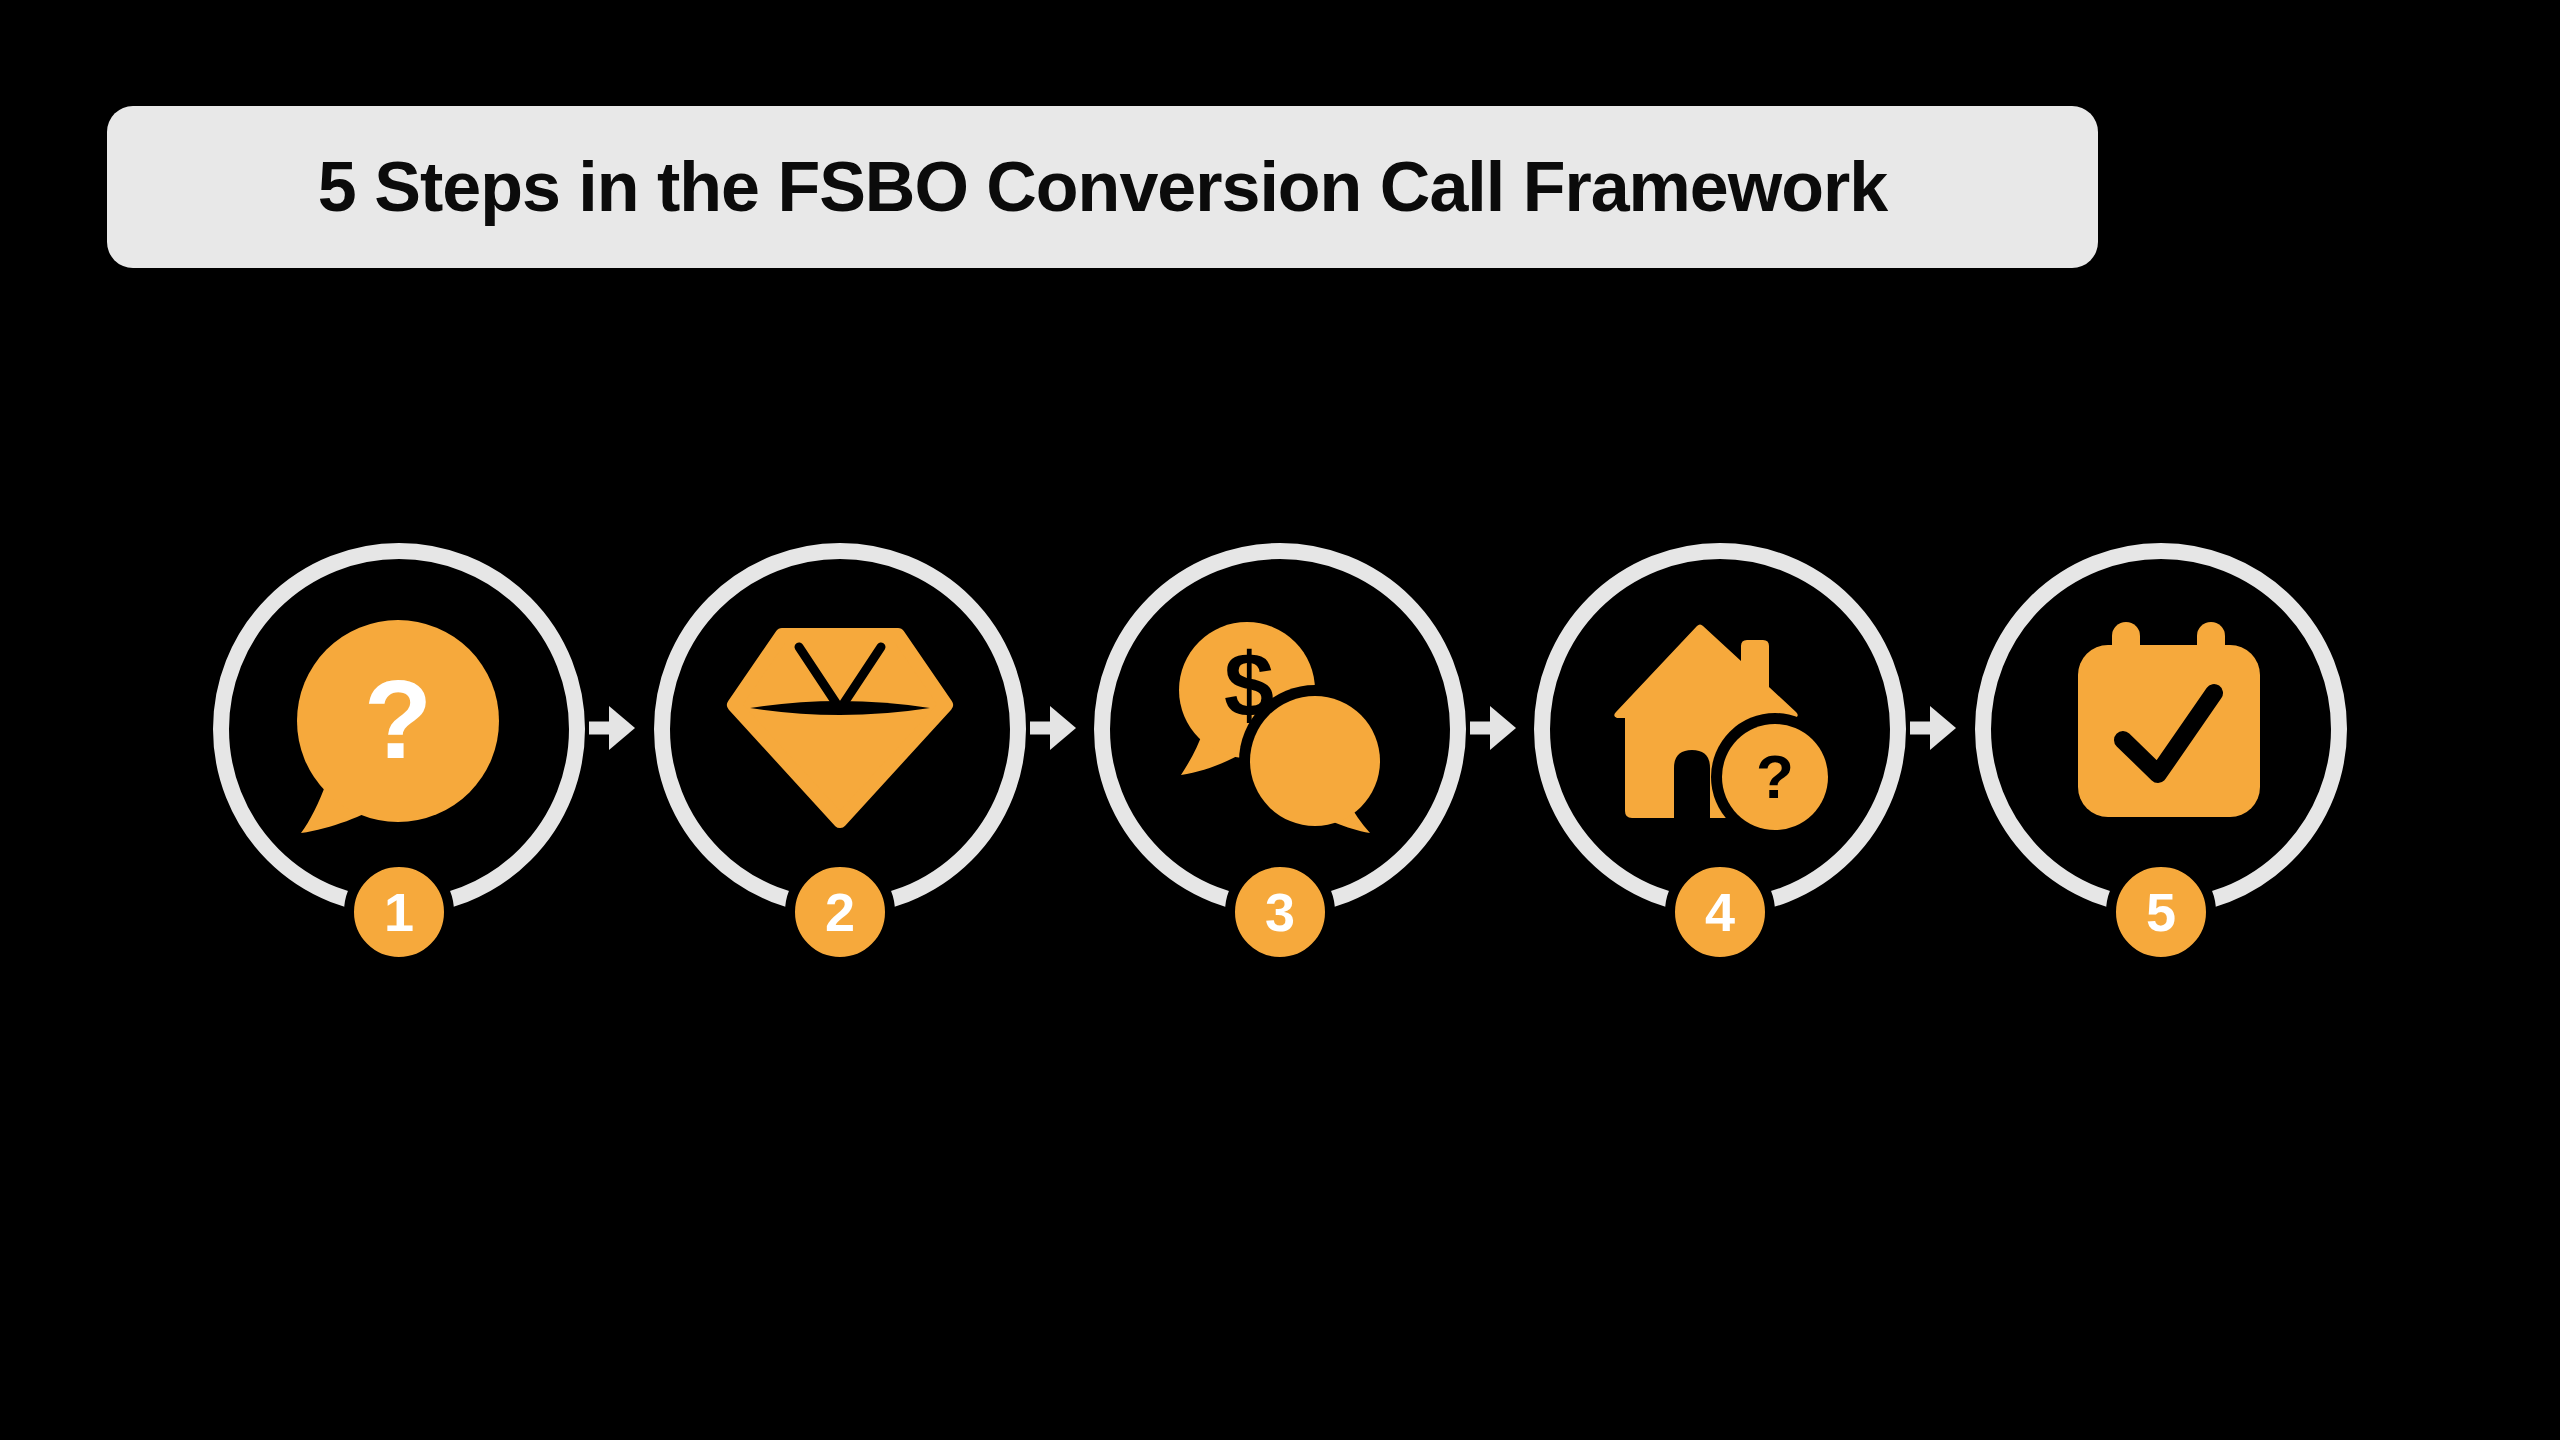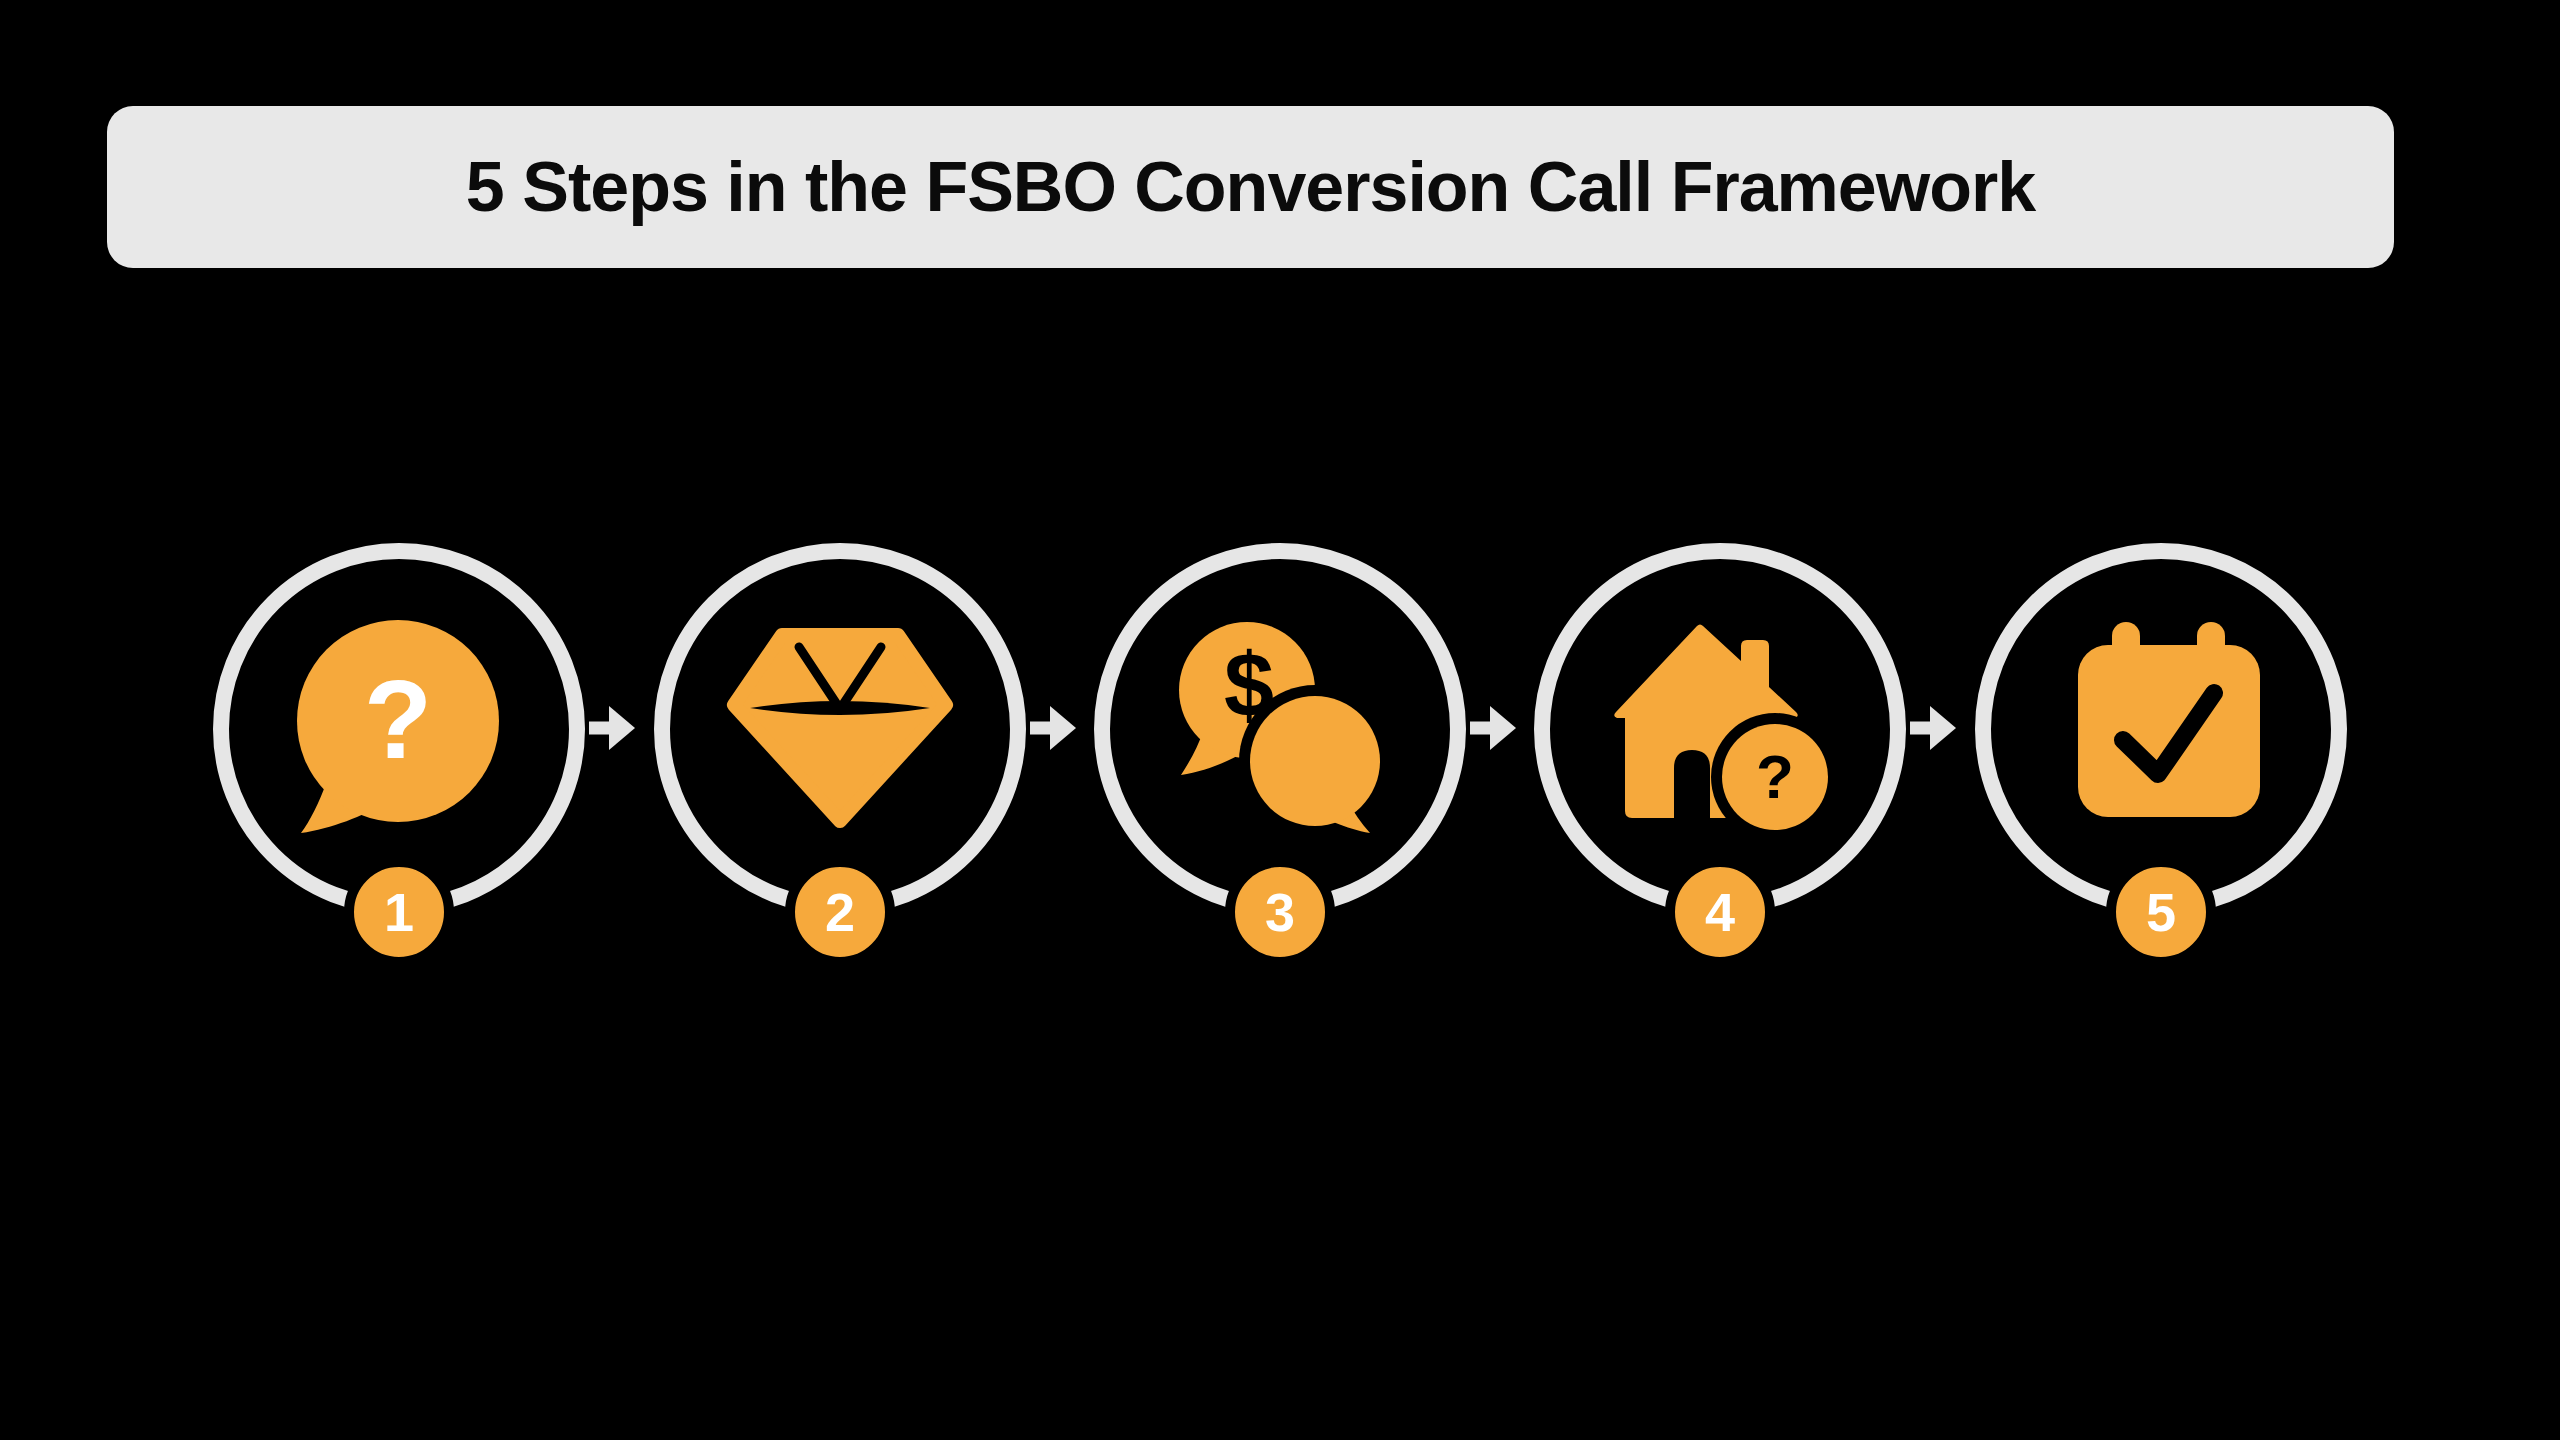--- a/index.html
+++ b/index.html
@@ -9,21 +9,21 @@
     --bar:#E8E8E8;
     --ink:#0B0B0B;
   }
   *{margin:0;padding:0;box-sizing:border-box;}
   html,body{width:2560px;height:1440px;}
   body{background:#000;font-family:"Liberation Sans",sans-serif;overflow:hidden;}
   .canvas{position:relative;width:2560px;height:1440px;background:#000;}
 
   
   .title-bar{
-    position:absolute;left:107px;top:106px;width:2287px;height:162px;
+    position:absolute;left:107px;top:106px;width:1991px;height:162px;
     background:var(--bar);border-radius:26px;
     display:flex;align-items:center;justify-content:center;
   }
   .title-bar h1{
     font-size:70px;font-weight:800;color:var(--ink);letter-spacing:-1px;white-space:nowrap;
   }
 
   
   .step{position:absolute;top:543px;width:372px;height:372px;}
   .s1{left:213px}.s2{left:654px}.s3{left:1094px}.s4{left:1534px}.s5{left:1975px}

